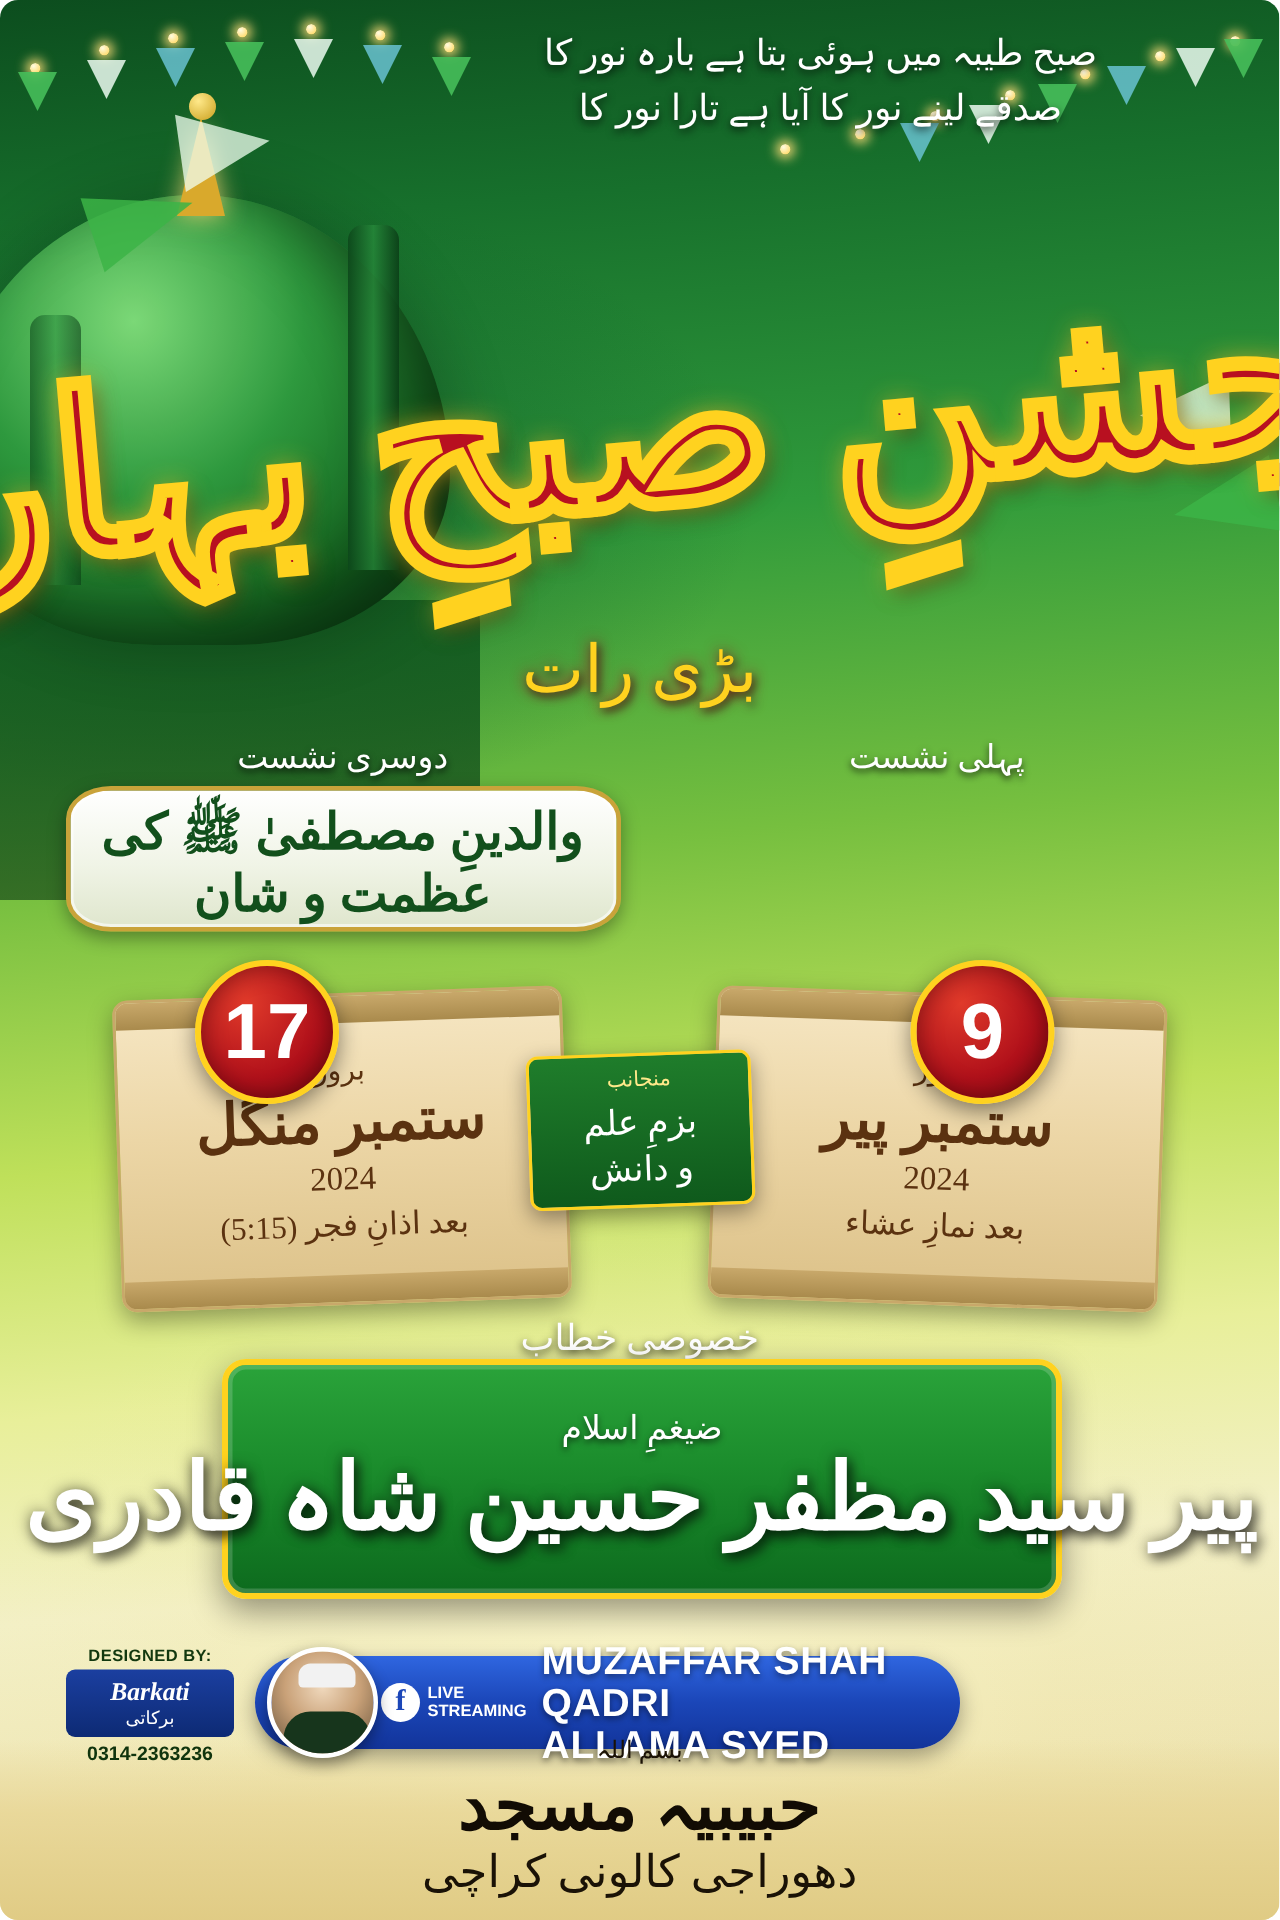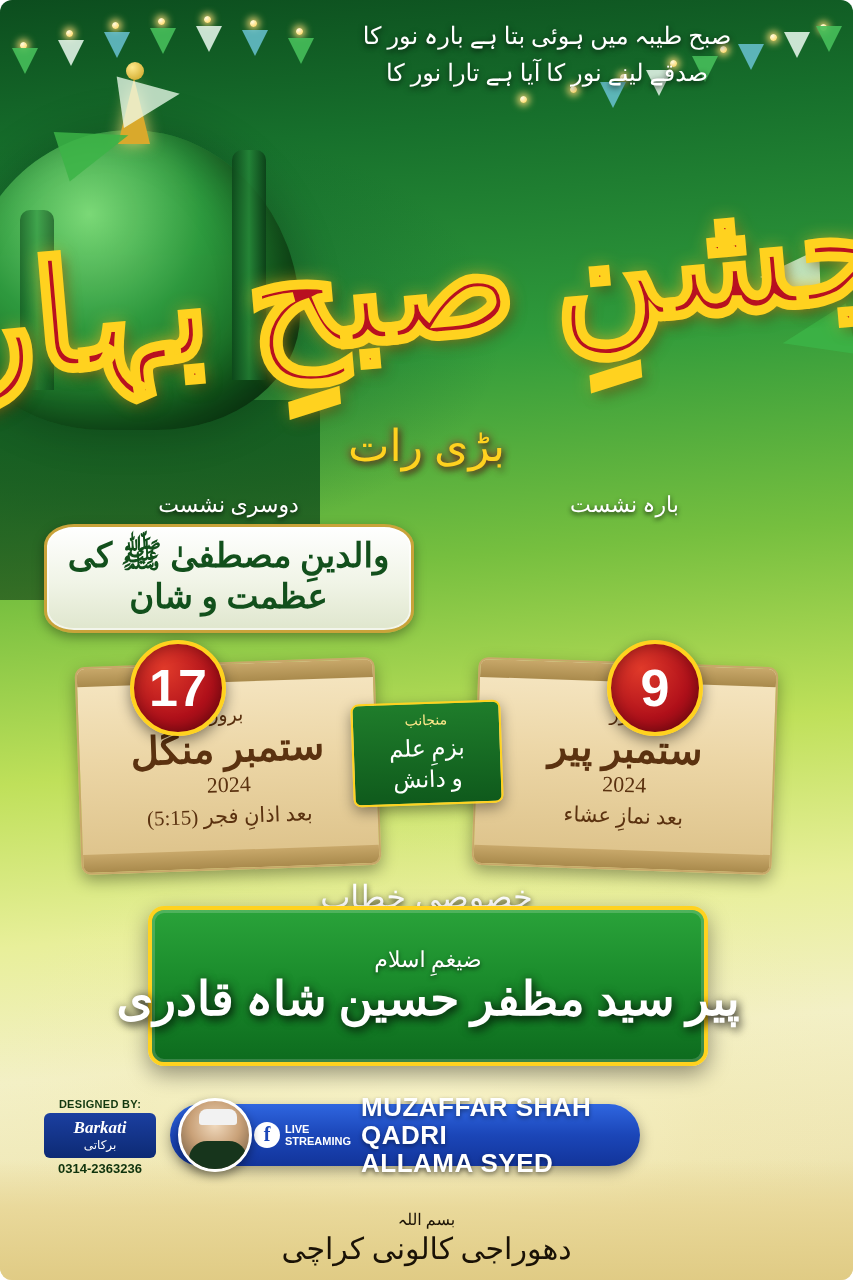--- a/index.html
+++ b/index.html
@@ -145,21 +145,21 @@
     margin-bottom: 6px;
   }
   .session-plate {
     direction: rtl; text-align: center;
     font-family: "Liberation Serif", serif;
     font-size: 34px; font-weight: bold;
     color: #12501c;
     background: linear-gradient(180deg, #ffffff 0%, #f0f4e6 55%, #dfe6cd 100%);
     border: 3px solid #c9a33a;
     border-radius: 30px / 22px;
-    padding: 9px 12px 12px;
+    padding: 9px 12px 0;
     box-shadow: 0 4px 12px rgba(0,0,0,0.35), inset 0 0 0 2px rgba(255,255,255,0.6);
     line-height: 1.2;
   }
 
   
   .scrolls {
     position: absolute; top: 640px; left: 0; width: 853px; height: 240px;
     z-index: 7;
   }
   .scroll {
@@ -220,22 +220,22 @@
     z-index: 8;
   }
   .mid-banner .tiny {
     display: block; font-size: 14px; color: #ffe98a; margin-bottom: 2px;
   }
 
   
   .speaker-kicker {
     position: absolute; top: 878px; left: 0; width: 853px;
     text-align: center; direction: rtl;
-    font-family: Liberation Sans, sans-serif;
-    font-size: 32px; color: #ffffff;
+    font-family: Liberation Serif, serif;
+    font-size: 24px; color: #ffffff;
     text-shadow: 0 2px 6px rgba(0,0,0,0.8);
     z-index: 8;
   }
   .speaker-panel {
     position: absolute; top: 906px; left: 148px;
     width: 560px; height: 160px;
     background: linear-gradient(180deg, #2aa33a 0%, #1b8c2c 45%, #0d6b1e 100%);
     border: 4px solid #ffd21f;
     border-radius: 16px;
     box-shadow: 0 8px 22px rgba(0,0,0,0.4), inset 0 0 0 3px rgba(255,255,255,0.18);
@@ -244,21 +244,21 @@
     gap: 2px;
     direction: rtl;
   }
   .speaker-title {
     font-family: "Liberation Serif", serif;
     font-size: 22px; color: #ffffff;
     text-shadow: 0 2px 4px rgba(0,0,0,0.6);
   }
   .speaker-name {
     font-family: "Liberation Serif", serif;
-    font-size: 47px; font-weight: bold;
+    font-size: 62px; font-weight: bold;
     color: #ffffff;
     text-shadow: 0 0 10px rgba(0,0,0,0.5), 3px 4px 8px rgba(0,0,0,0.55);
     line-height: 1.05;
     white-space: nowrap;
   }
 
   
   .designer {
     position: absolute; left: 44px; top: 1098px; width: 112px;
     text-align: center; z-index: 9;
@@ -399,21 +399,21 @@
     <div>صدقے لینے نور کا آیا ہے تارا نور کا</div>
   </div>
 
   <div class="title-wrap">
     <div class="title-main">جشنِ صبحِ بہار</div>
   </div>
   <div class="title-sub">بڑی رات</div>
 
   <div class="sessions">
     <div class="session">
-      <div class="session-tag">بارہ نشست</div>
+      <div class="session-tag">پہلی نشست</div>
     </div>
     <div class="session">
       <div class="session-tag">دوسری نشست</div>
       <div class="session-plate">والدینِ مصطفیٰ ﷺ کی عظمت و شان</div>
     </div>
   </div>
 
   <div class="scrolls">
 
     <div class="scroll right">
@@ -473,16 +473,17 @@
     </div>
   </div>
   <div class="speaker-photo">
     <div class="cap"></div>
     <div class="body"></div>
   </div>
 
   <div class="sand"></div>
   <div class="venue">
     <div class="venue-crest">بسم اللہ</div>
+    <div class="venue-name">حبیبیہ مسجد</div>
     <div class="venue-addr">دھوراجی کالونی کراچی</div>
   </div>
 
 </div>
 
 </body></html>

